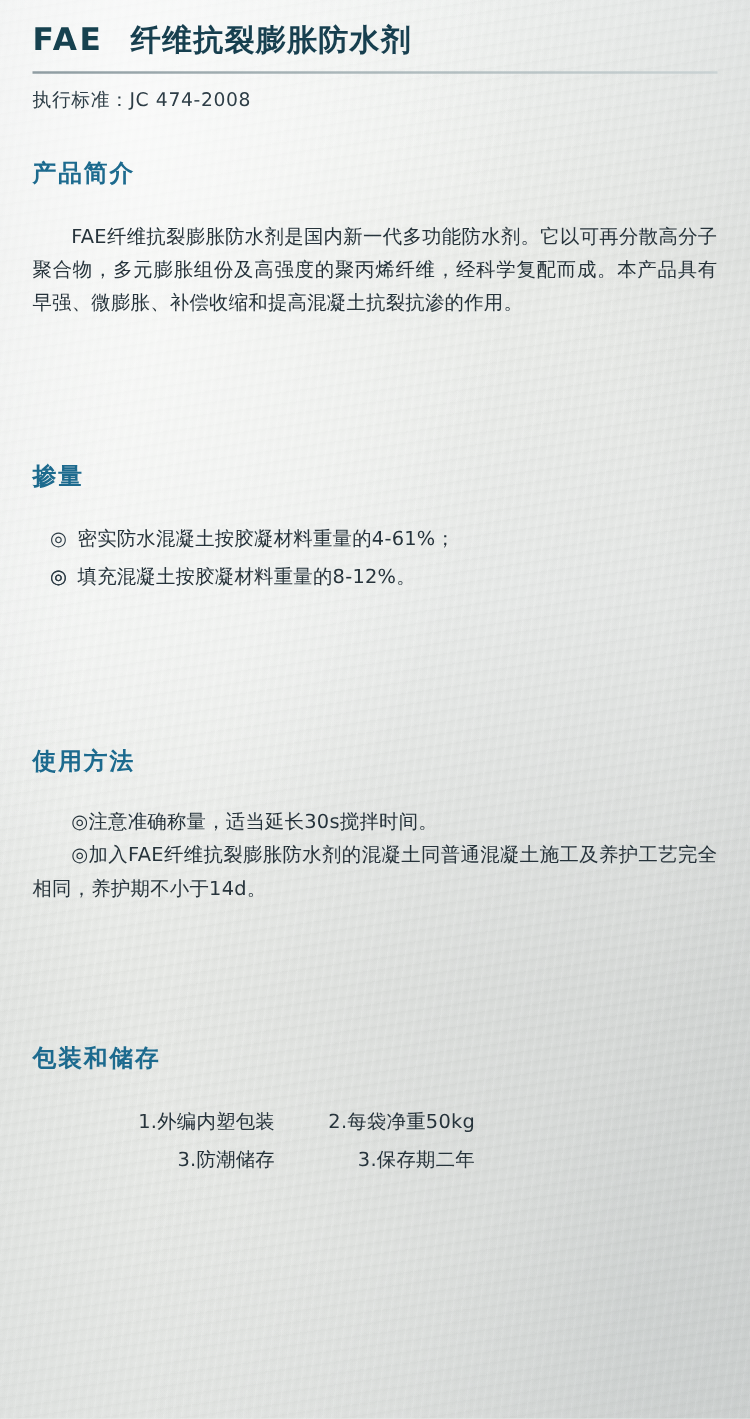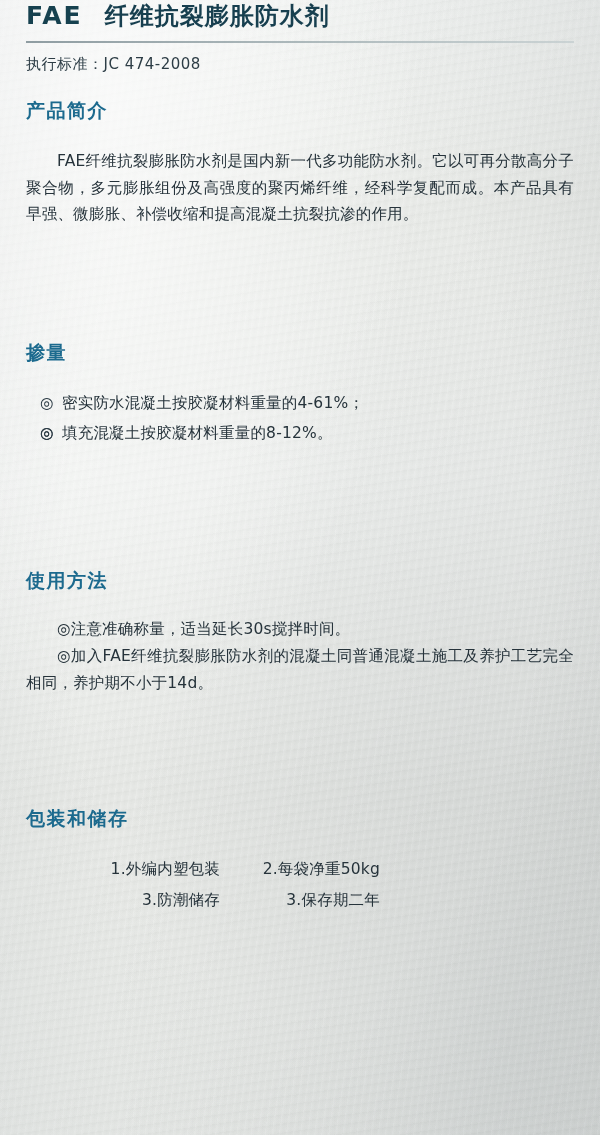--- a/index.html
+++ b/index.html
@@ -46,21 +46,21 @@
       radial-gradient(ellipse at 50% 50%, rgba(255,255,255,0.0) 55%, rgba(60,75,85,0.07) 100%);
   }
   .content {
     position: relative;
     z-index: 2;
     padding: 0 26px;
   }
 
   
   .title-row {
-    padding-top: 0;
+    padding-top: 16px;
     display: flex;
     align-items: baseline;
     gap: 22px;
     color: #1d4a5e;
   }
   .brand {
     font-size: 25px;
     letter-spacing: 2px;
     font-weight: 600;
     color: #16414f;
@@ -135,21 +135,21 @@
   .pack-row {
     display: flex;
     font-size: 15.5px;
     line-height: 2.0;
     color: #26333b;
     letter-spacing: .2px;
   }
   .pack-cell { width: 160px; }
 
   
-  .s-intro      { margin-top: 24px; }
+  .s-intro      { margin-top: 36px; }
   .s-intro .body{ margin-top: 24px; }
   .s-dosage     { margin-top: 112px; }
   .s-dosage .body { margin-top: 22px; }
   .s-method     { margin-top: 120px; }
   .s-method .body { margin-top: 22px; }
   .s-package    { margin-top: 110px; }
   .s-package .body { margin-top: 22px; }
 </style>
 </head>
 <body>

